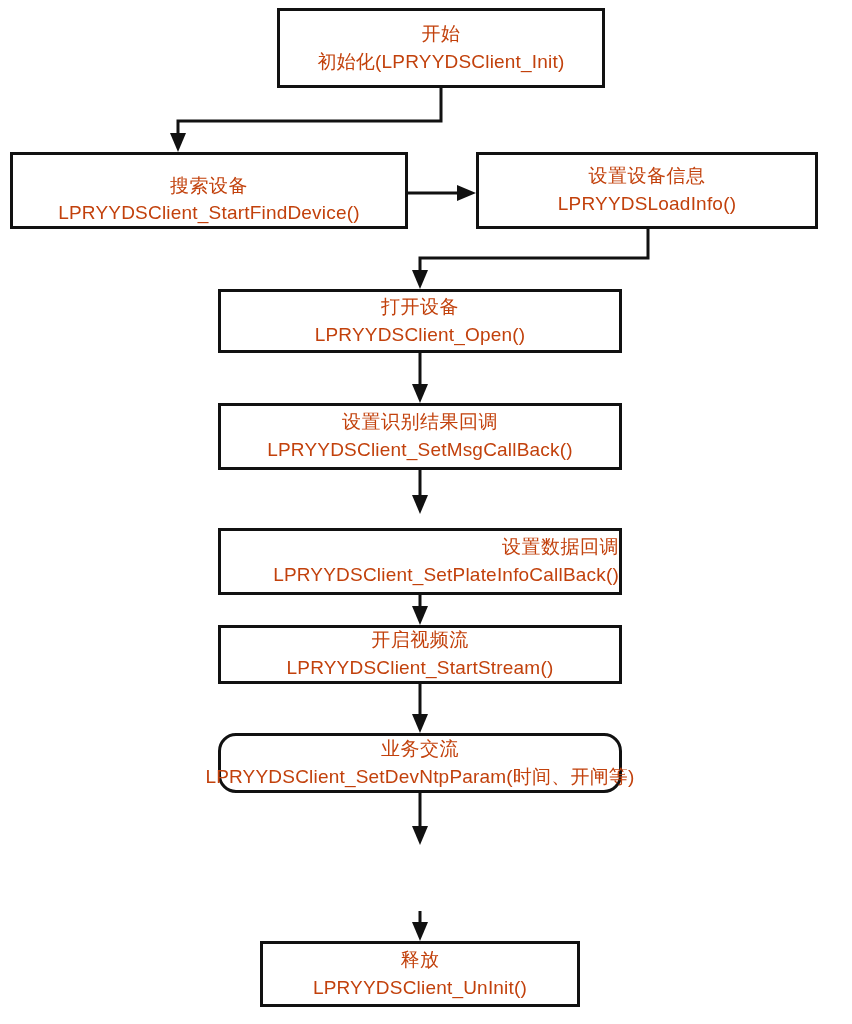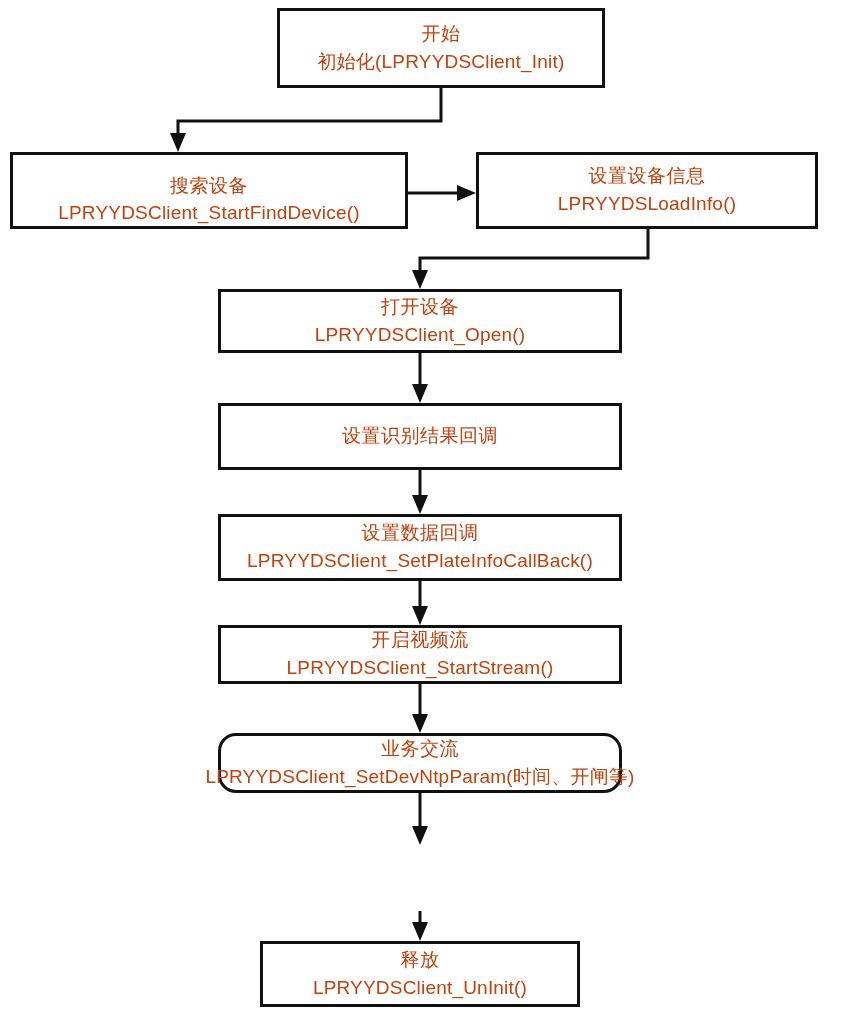--- a/index.html
+++ b/index.html
@@ -127,23 +127,24 @@
     <div class="line2">LPRYYDSLoadInfo()</div>
   </div>
 
   <div class="node" style="left:218px; top:289px; width:404px; height:64px;">
     <div class="line1">打开设备</div>
     <div class="line2">LPRYYDSClient_Open()</div>
   </div>
 
   <div class="node" style="left:218px; top:403px; width:404px; height:67px;">
     <div class="line1">设置识别结果回调</div>
+    <div class="line2">LPRYYDSClient_SetMsgCallBack()</div>
   </div>
 
-  <div class="node" style="left:218px; top:514px; width:404px; height:67px;">
+  <div class="node" style="left:218px; top:528px; width:404px; height:67px;align-items:flex-end;">
     <div class="line1">设置数据回调</div>
     <div class="line2">LPRYYDSClient_SetPlateInfoCallBack()</div>
   </div>
 
   <div class="node" style="left:218px; top:625px; width:404px; height:59px;">
     <div class="line1">开启视频流</div>
     <div class="line2">LPRYYDSClient_StartStream()</div>
   </div>
 
   <div class="node" style="left:218px; top:733px; width:404px; height:60px;border-radius:18px;">

